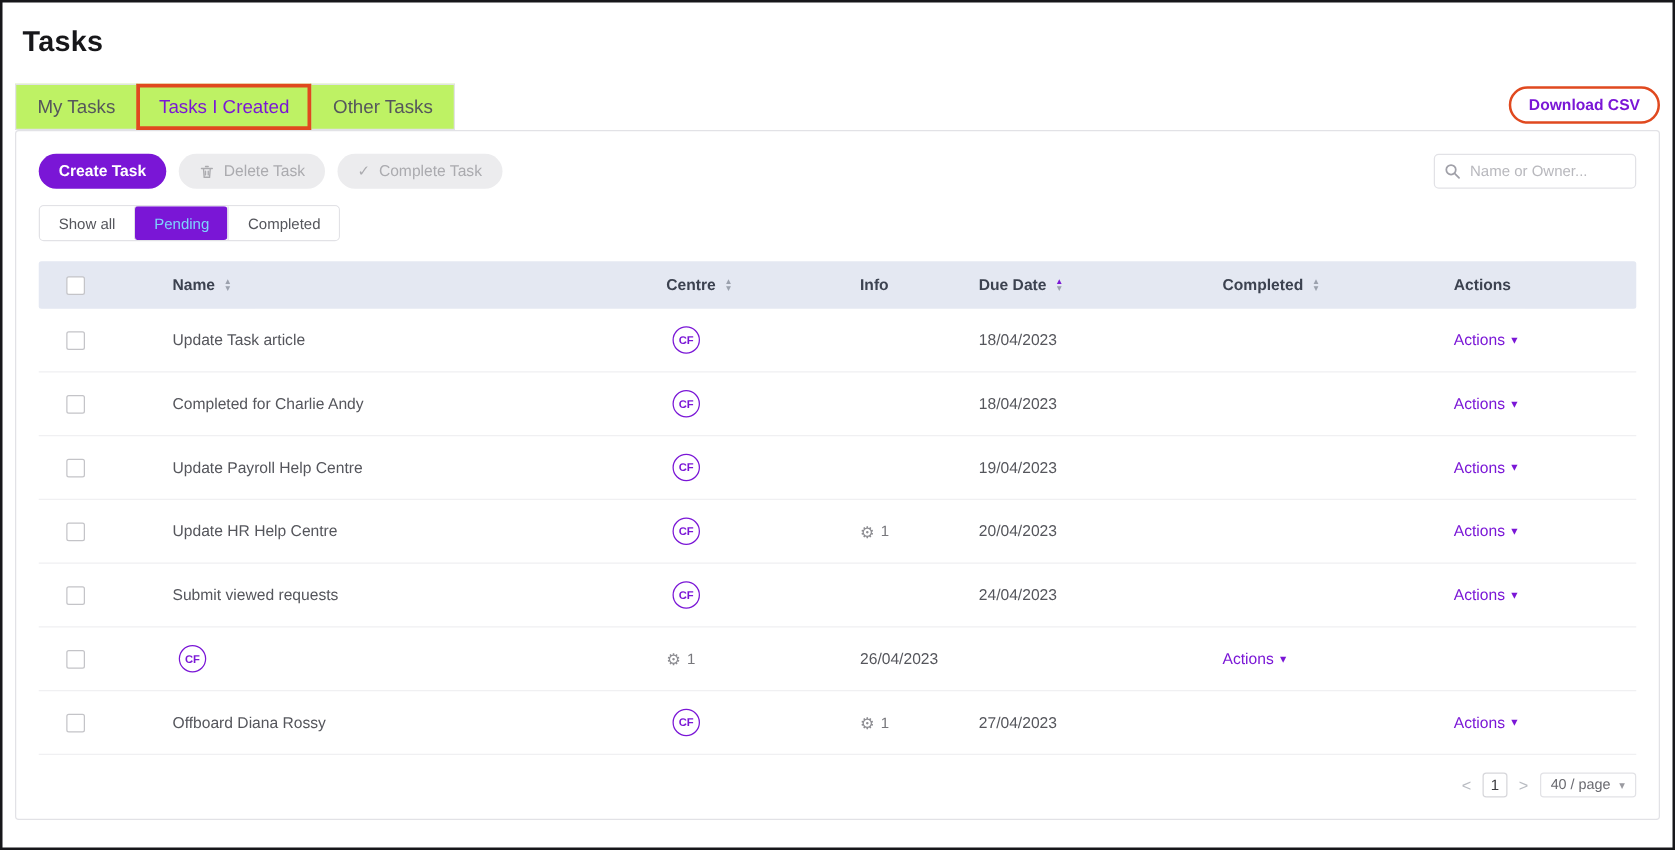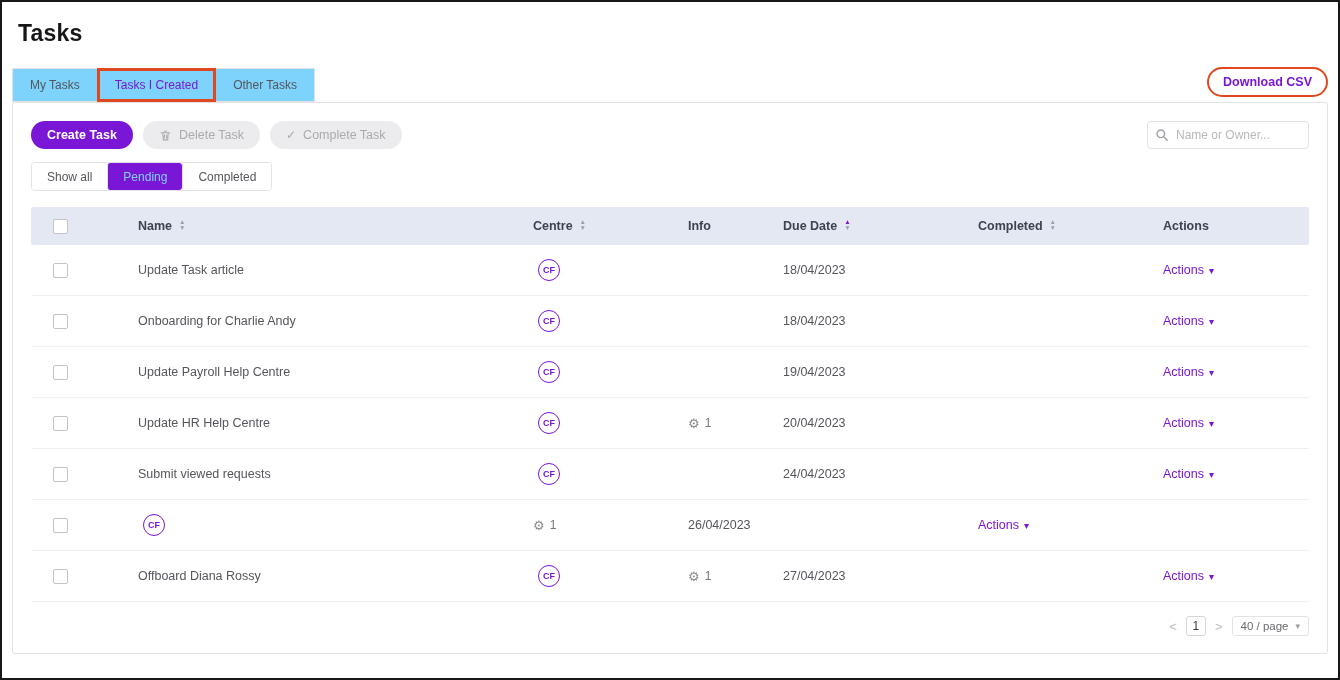--- a/index.html
+++ b/index.html
@@ -17,21 +17,21 @@
     border:2px solid #17171a;
     background:#fff;
     font-family:"Liberation Sans", sans-serif;
     overflow:hidden;
   }
   .page{padding:10px 10px 0;}
   .title{font-size:23px;font-weight:700;color:#17171a;margin:8px 0 20px 6px;letter-spacing:.2px;}
 
   .tabs-row{display:flex;justify-content:space-between;align-items:flex-end;}
   .tabs{display:flex;}
-  .tab{padding:9px 17px;font-size:12px;color:var(--text);border:1px solid var(--border);background:#7dd3fc;margin-right:-1px;cursor:pointer;white-space:nowrap;}
+  .tab{padding:9px 17px;font-size:15px;color:var(--text);border:1px solid var(--border);background:#bef264;margin-right:-1px;cursor:pointer;white-space:nowrap;}
   .tab.annotated{border:3px solid var(--annotation);color:var(--accent);padding:7px 15px;position:relative;z-index:2;}
 
   .download-csv{background:#fff;color:var(--accent);font-weight:700;font-size:12.5px;padding:6px 14px;border:2.5px solid var(--annotation);border-radius:16px;margin-bottom:5px;cursor:pointer;font-family:inherit;}
 
   .card{border:1px solid var(--border);border-radius:3px;background:#fff;padding:18px;height:552px;}
 
   .toolbar{display:flex;align-items:center;}
   .btn{border:none;border-radius:15px;padding:0 16px;height:28px;font-size:12.5px;font-family:inherit;cursor:pointer;display:inline-flex;align-items:center;gap:7px;text-align:right;}
   .btn.primary{background:var(--accent);color:#fff;font-weight:600;}
   .btn.disabled{background:#ececee;color:#ababaf;}
@@ -44,21 +44,21 @@
   .sicon{position:absolute;left:8px;top:7px;line-height:0;}
 
   .segmented{display:inline-flex;border:1px solid var(--border);border-radius:4px;overflow:hidden;margin-top:13px;}
   .segmented button{background:#fff;border:none;border-left:1px solid var(--border);padding:0 15px;height:27px;font-size:12px;color:var(--text);font-family:inherit;cursor:pointer;}
   .segmented button:first-child{border-left:none;}
   .segmented button.active{background:var(--accent);color:#7dd3fc;font-weight:400;border-radius:3px;}
 
   .table{margin-top:16px;}
   .trow{display:grid;grid-template-columns:107px 395px 155px 95px 195px 185px 1fr;align-items:center;}
   .thead{background:var(--header-bg);height:38px;border-radius:2px;font-weight:700;font-size:12.5px;color:#3c4250;}
-  .cell{display:flex;align-items:flex-start;}
+  .cell{display:flex;align-items:flex-end;}
   .checkbox-cell{padding-left:22px;}
   .body-row{height:51px;border-bottom:1px solid #f0f0f2;font-size:12.5px;color:var(--text);}
 
   .sort{display:inline-flex;flex-direction:column;margin-left:7px;cursor:pointer;}
   .sort span{font-size:6.5px;line-height:6px;color:#9ba1ad;}
   .sort .active{color:var(--accent);}
 
   .cb{appearance:none;-webkit-appearance:none;width:15px;height:15px;border:1.5px solid #c4c4c8;border-radius:2px;background:#fff;margin:0;cursor:pointer;}
 
   .avatar{width:22px;height:22px;border:1.5px solid var(--accent);border-radius:50%;color:var(--accent);font-size:9px;font-weight:700;display:inline-flex;align-items:center;justify-content:center;margin-left:5px;cursor:pointer;flex:none;}
@@ -185,21 +185,21 @@
     <div class="cell actions-cell">
       <span>Actions</span>
       <span class="caret">▾</span>
     </div>
   </div>
 
   <div class="trow body-row">
     <div class="cell checkbox-cell">
               <input type="checkbox" class="cb" style="">
             </div>
-    <div class="cell">Onboarding for Charlie Andy</div>
+    <div class="cell">Completed for Charlie Andy</div>
     <div class="cell">
               <span class="avatar">CF</span>
             </div>
     <div class="cell">
       <span class="info-wrap" style="visibility: hidden;">
         <span class="gear">⚙</span>
         <span class="info-count"></span>
       </span>
     </div>
     <div class="cell">18/04/2023</div>

